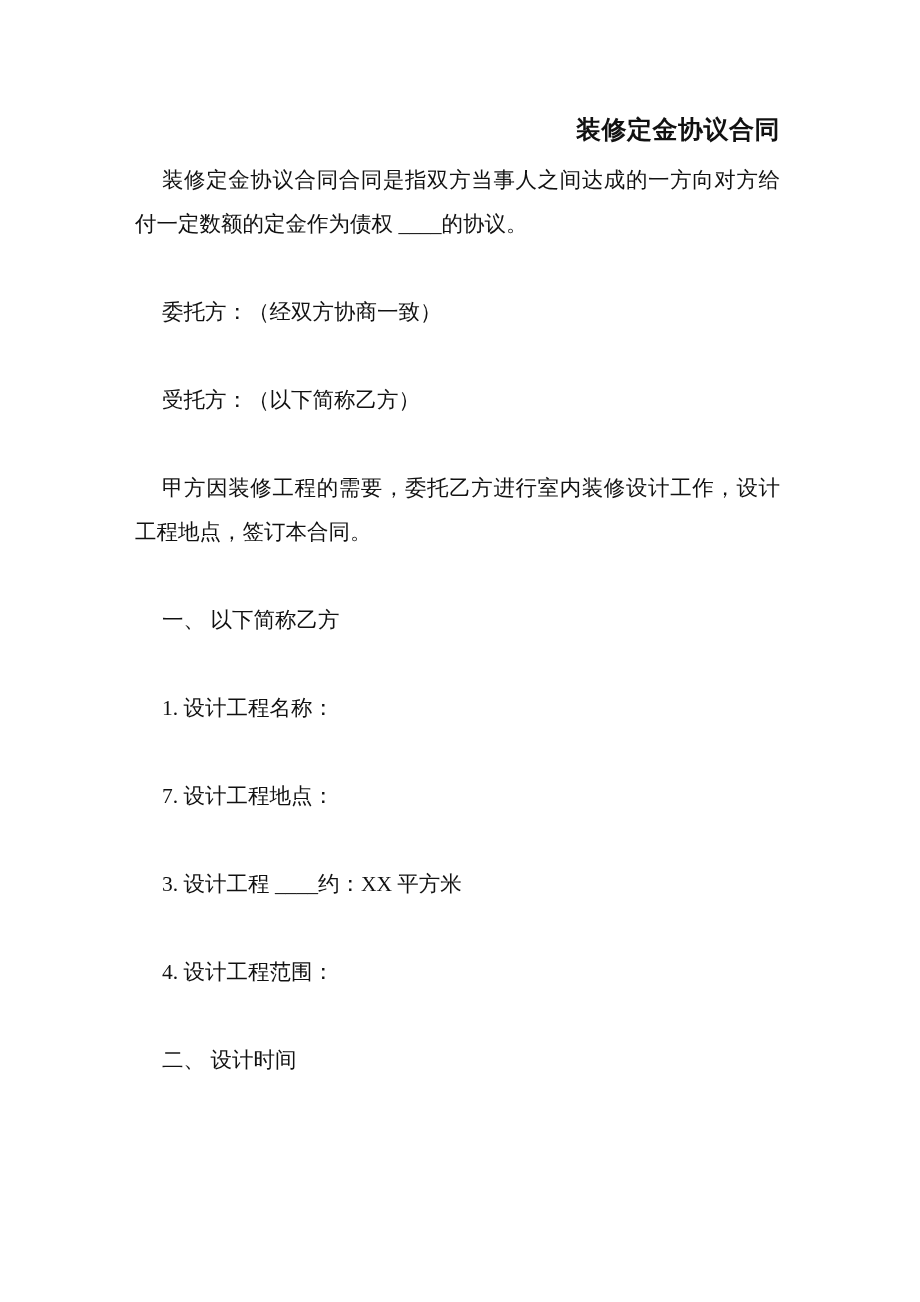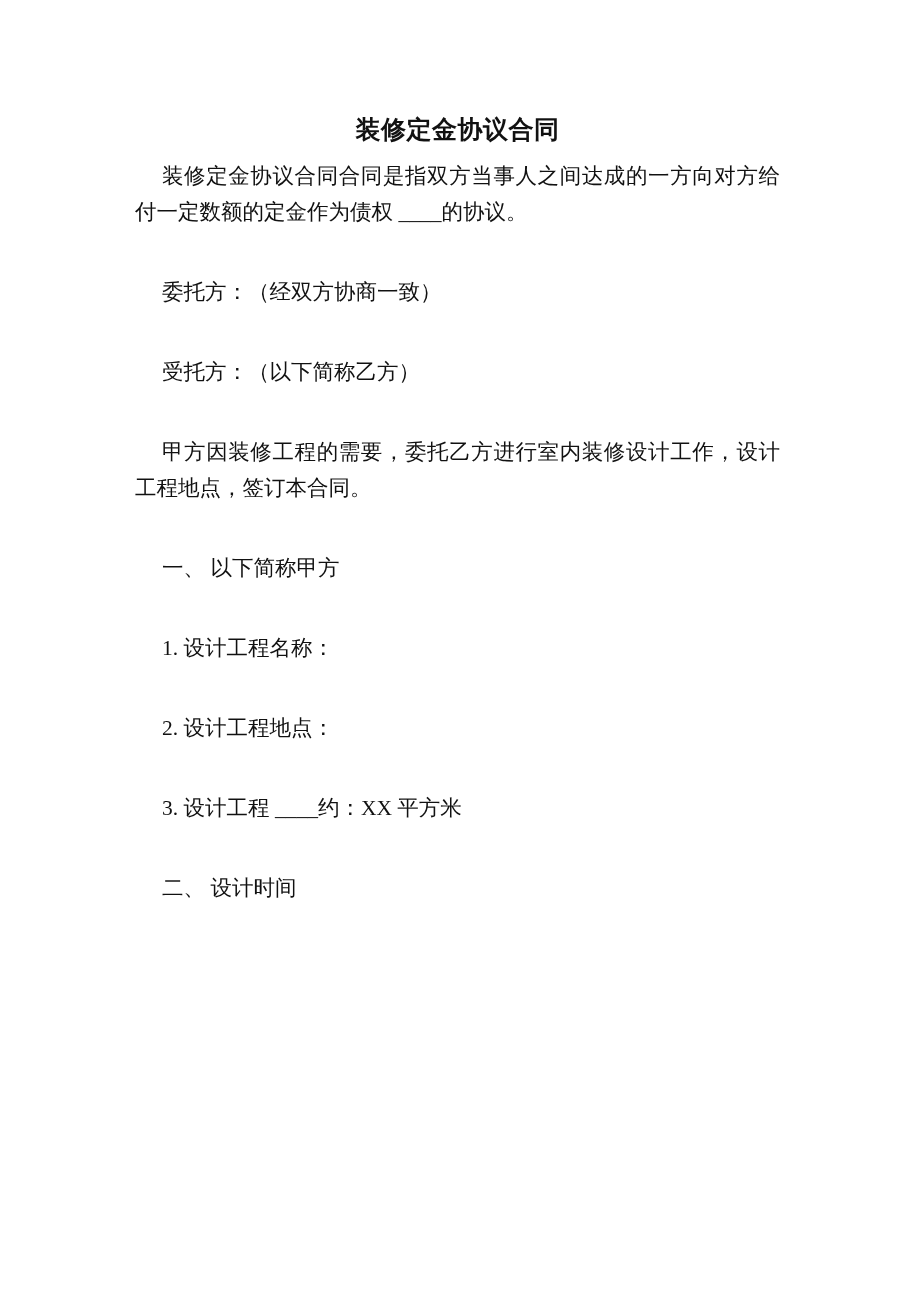--- a/index.html
+++ b/index.html
@@ -16,50 +16,51 @@
     padding: 108px 140px 0 135px; 
     font-family: "Liberation Serif", "DejaVu Serif", serif;
     color: #111111;
     overflow: hidden;
   }
   .doc-title {
     margin: 0 0 6px 0;
     font-size: 25px;
     line-height: 44px;
     font-weight: bold;
-    text-align: center;
+    text-align: right;
     letter-spacing: 0.5px;
     white-space: nowrap;
   }
   .para {
     margin: 0 0 44px 0;
     font-size: 21.5px;
-    line-height: 36px;
+    line-height: 44px;
     text-indent: 27px;
     text-align: justify;
     letter-spacing: 0;
   }
 </style>
 </head>
 <body>
 
 <div class="page">
   <h1 class="doc-title">装修定金协议合同</h1>
 
   <p class="para">装修定金协议合同合同是指双方当事人之间达成的一方向对方给付一定数额的定金作为债权 ____的协议。</p>
 
   <p class="para">委托方：（经双方协商一致）</p>
 
   <p class="para">受托方：（以下简称乙方）</p>
 
   <p class="para">甲方因装修工程的需要，委托乙方进行室内装修设计工作，设计工程地点，签订本合同。</p>
 
-  <p class="para">一、 以下简称甲方</p>
+  <p class="para">一、 以下简称乙方</p>
 
   <p class="para">1. 设计工程名称：</p>
 
-  <p class="para">2. 设计工程地点：</p>
+  <p class="para">7. 设计工程地点：</p>
 
   <p class="para">3. 设计工程 ____约：XX 平方米</p>
 
+  <p class="para">4. 设计工程范围：</p>
 
   <p class="para">二、 设计时间</p>
 </div>
 
 </body></html>

